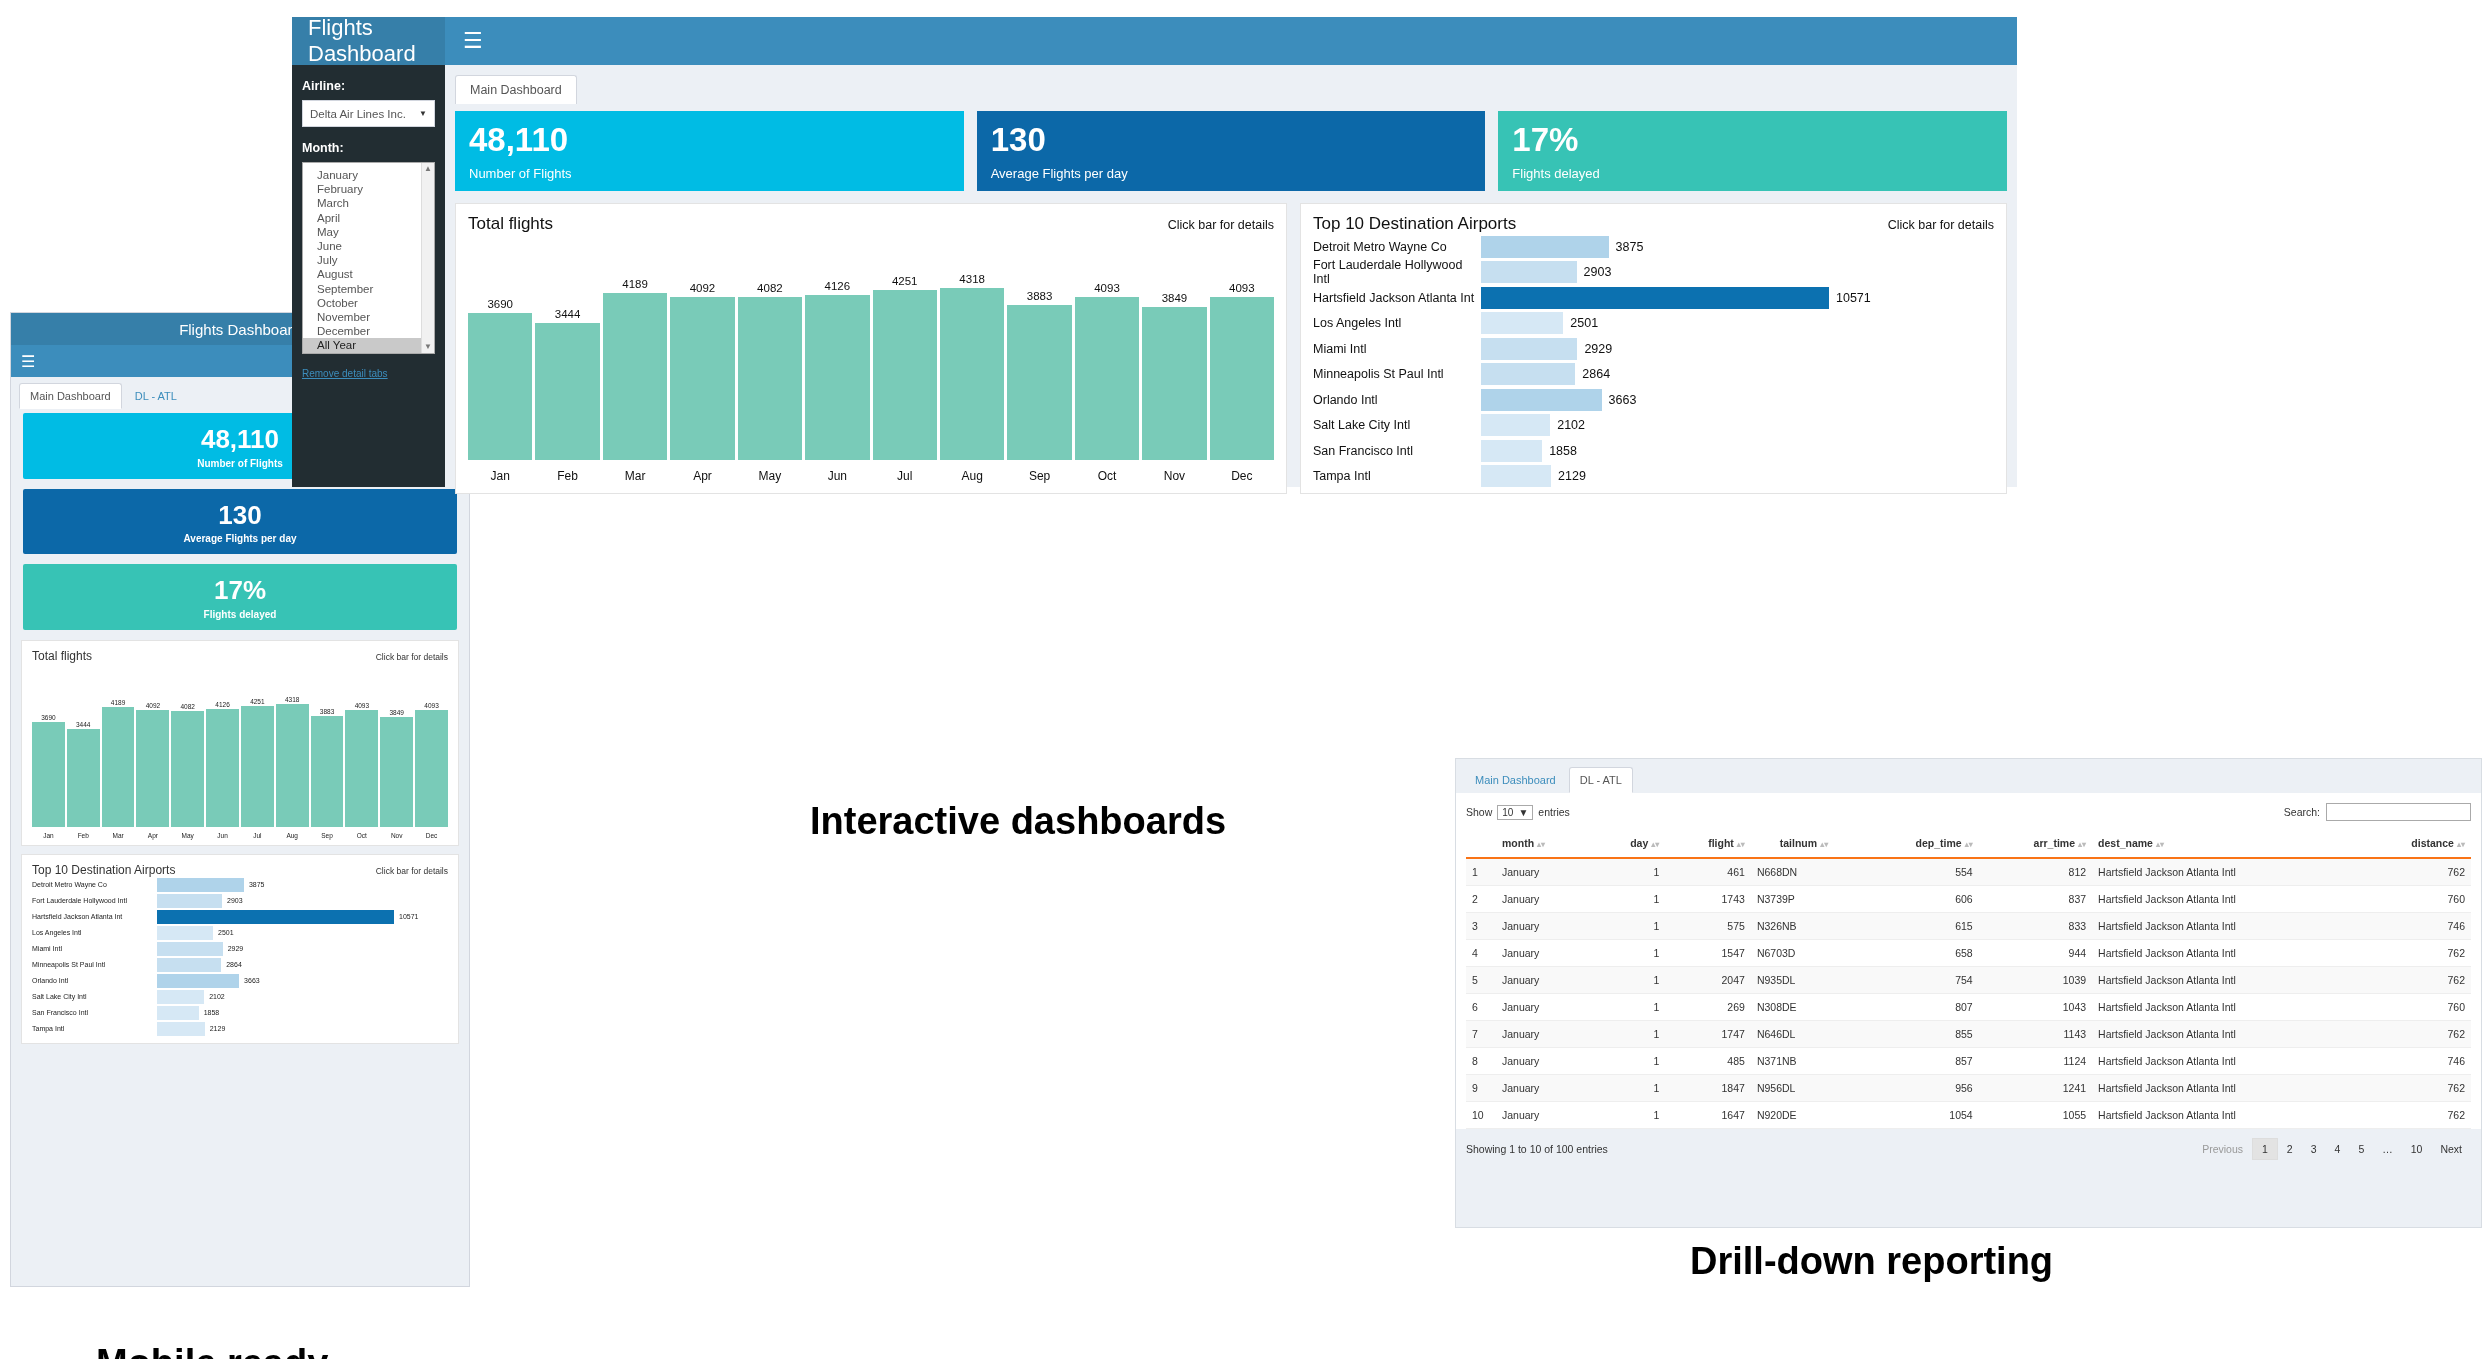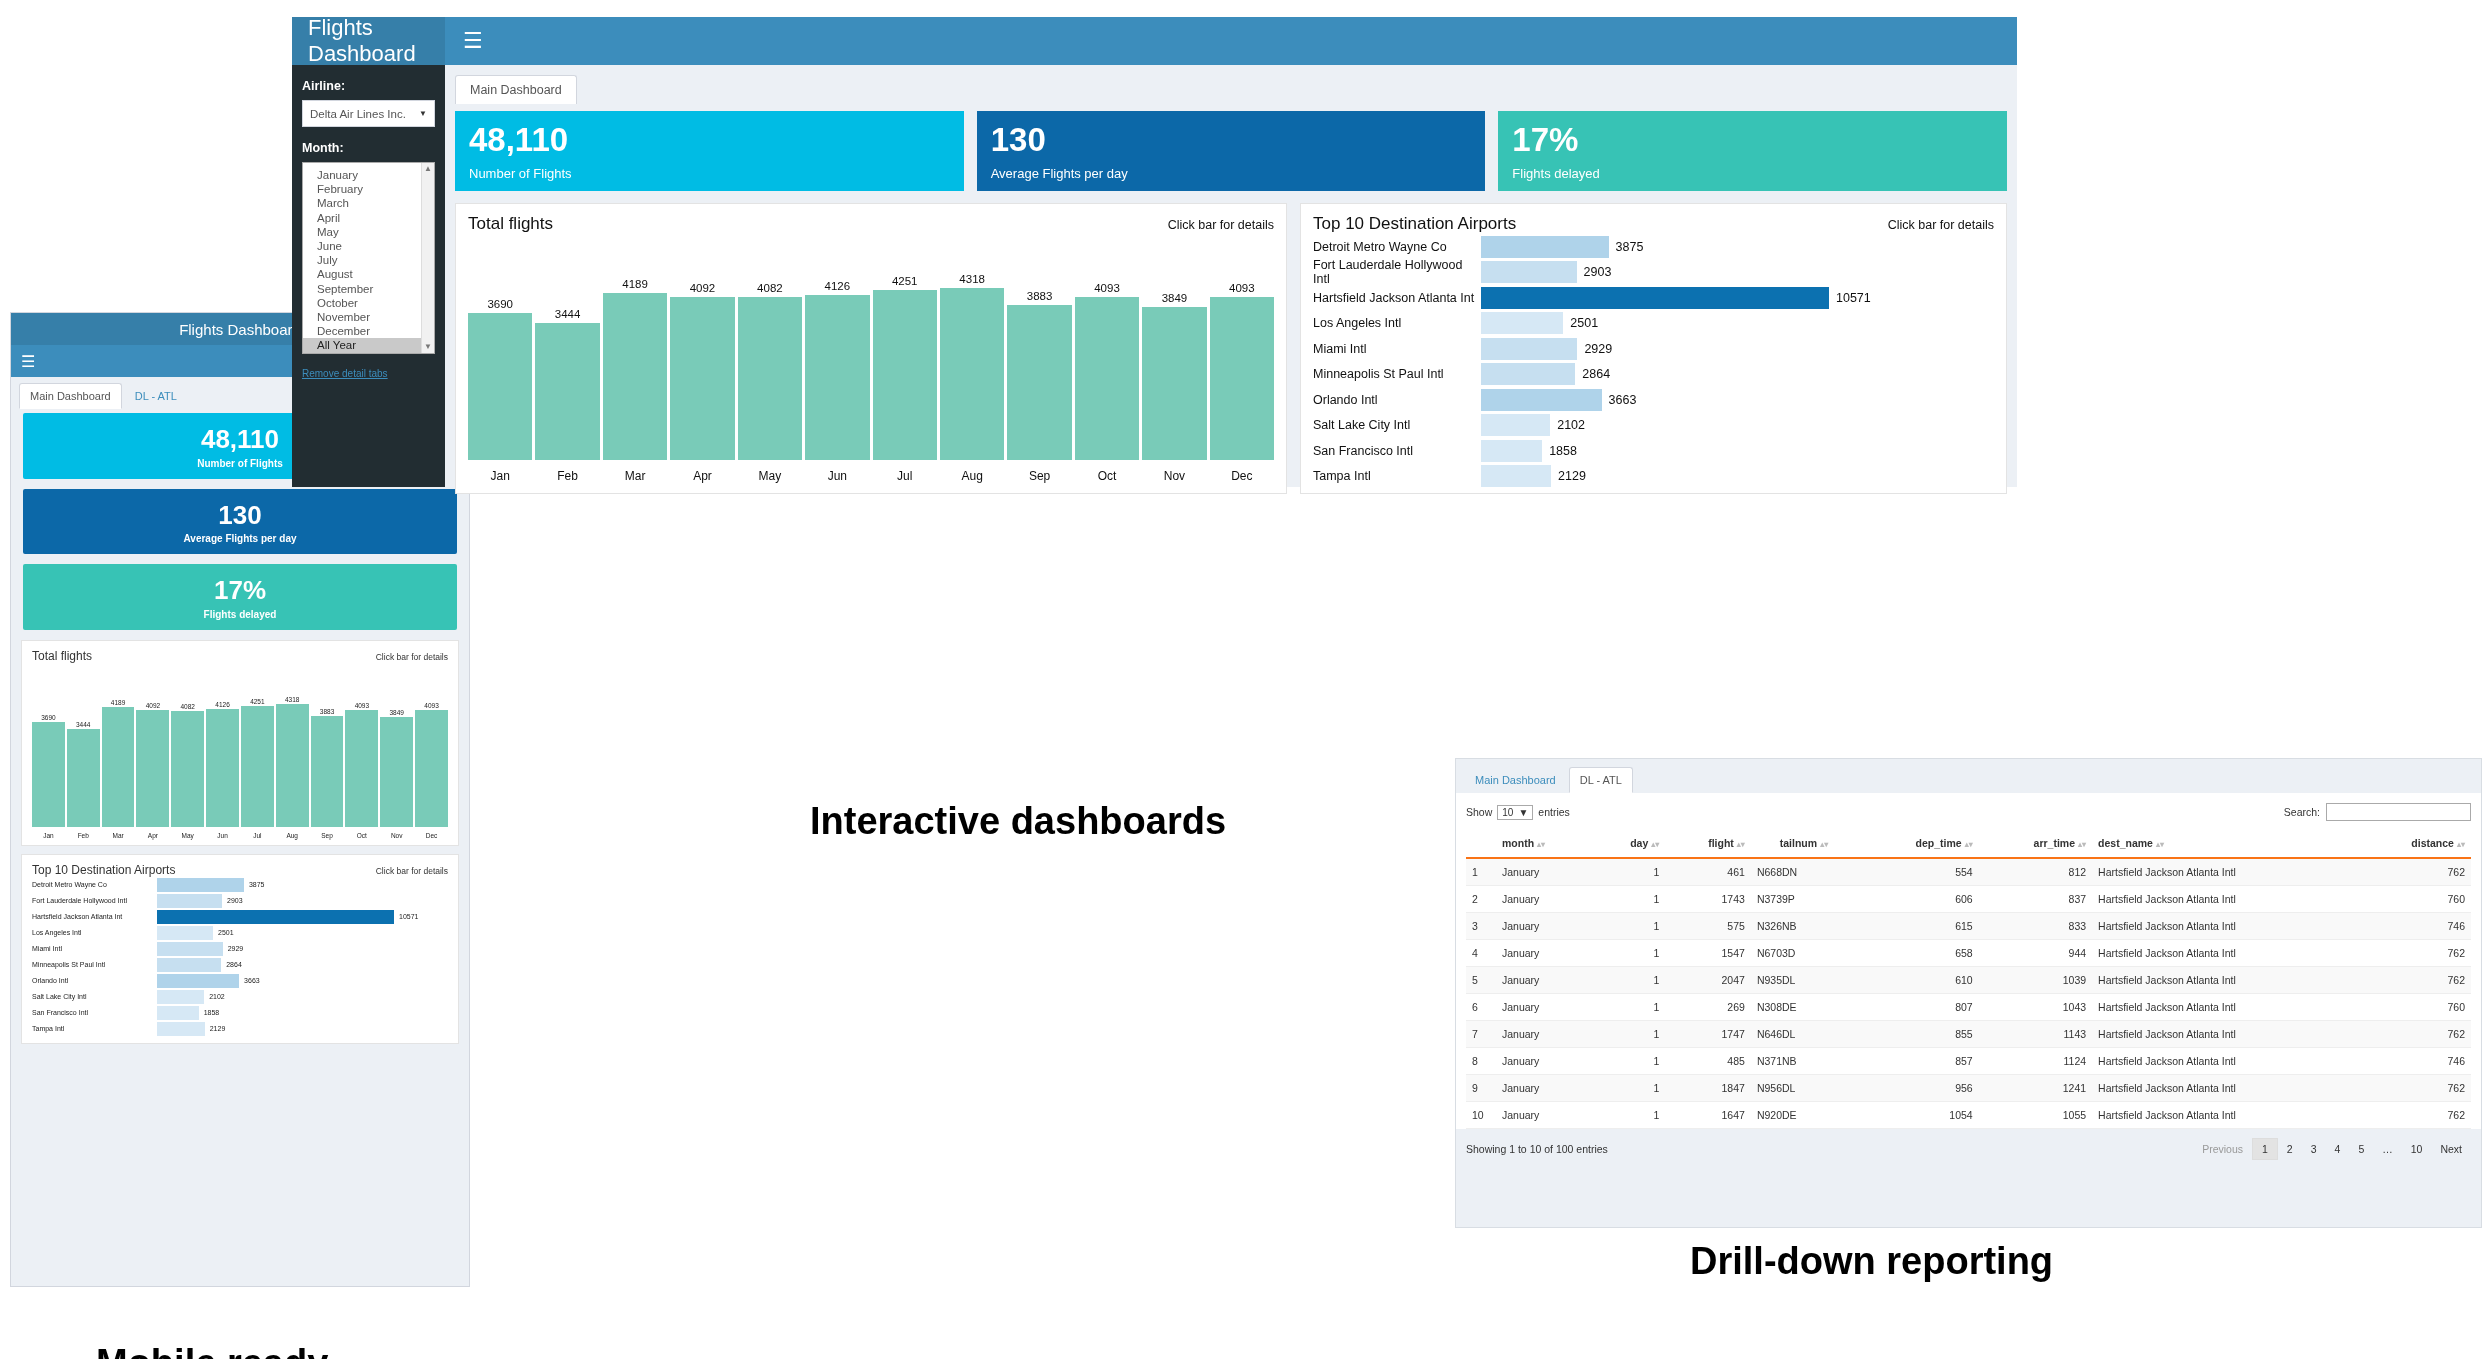--- a/index.html
+++ b/index.html
@@ -653,21 +653,21 @@
             <td class="num">944</td>
             <td>Hartsfield Jackson Atlanta Intl</td>
             <td class="num">762</td>
           </tr>
           <tr>
             <td>5</td>
             <td>January</td>
             <td class="num">1</td>
             <td class="num">2047</td>
             <td>N935DL</td>
-            <td class="num">610</td>
+            <td class="num">754</td>
             <td class="num">1039</td>
             <td>Hartsfield Jackson Atlanta Intl</td>
             <td class="num">762</td>
           </tr>
           <tr>
             <td>6</td>
             <td>January</td>
             <td class="num">1</td>
             <td class="num">269</td>
             <td>N308DE</td>

